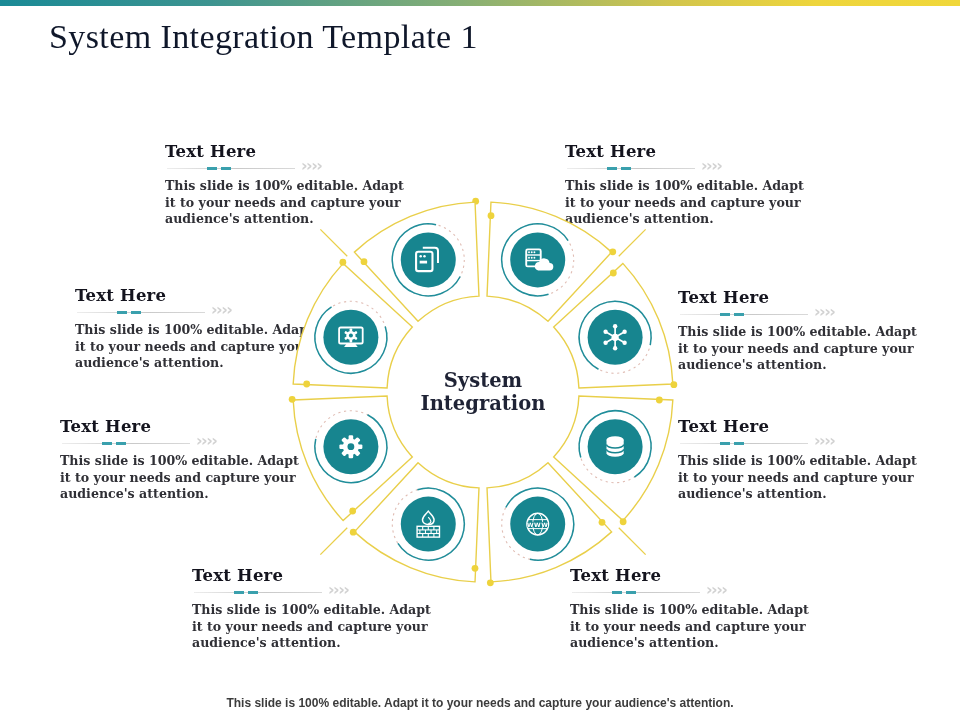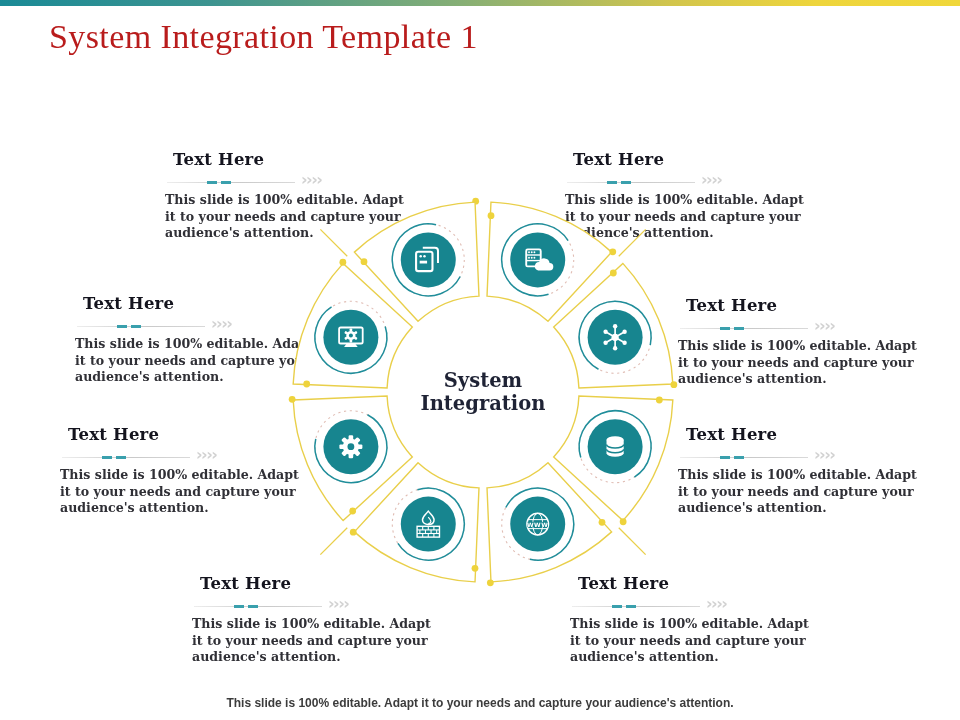--- a/index.html
+++ b/index.html
@@ -1,23 +1,23 @@
 <!DOCTYPE html>
 <html><head>
 <meta charset="utf-8">
 <style>
   html,body{margin:0;padding:0;background:#ffffff;}
   .slide{position:relative;width:960px;height:720px;background:#ffffff;overflow:hidden;
          font-family:"DejaVu Serif",serif;}
   .topbar{position:absolute;left:0;top:0;width:960px;height:6px;
           background:linear-gradient(90deg,#1a8a96 0%,#3d9490 22%,#86af75 48%,#d2c54c 70%,#eed53c 85%,#f0d73a 100%);}
   .title{position:absolute;left:49px;top:18px;font-family:"Liberation Serif",serif;
-         font-size:34px;color:#b91c1c;letter-spacing:.4px;white-space:nowrap;}
+         font-size:34px;color:#0f172a;letter-spacing:.4px;white-space:nowrap;}
   .block{position:absolute;}
-  .block h3{margin:8px;font-size:16.5px;font-weight:bold;color:#14141e;letter-spacing:.2px;}
+  .block h3{margin:0;font-size:16.5px;font-weight:bold;color:#14141e;letter-spacing:.2px;}
   .divider{position:relative;height:12px;margin-top:2px;width:180px;}
   .div-line{position:absolute;left:2px;top:5px;width:128px;height:1.4px;
             background:linear-gradient(90deg,#ededed,#c9c9c9 55%,#d9d9d9);}
   .div-dash{position:absolute;top:4px;width:10px;height:2.6px;background:#3aa0ad;}
   .d1{left:42px;} .d2{left:56px;}
   .chevrons{position:absolute;left:136px;top:-7px;font-family:"DejaVu Sans",sans-serif;
             font-size:16px;font-weight:bold;color:#d2d2d2;letter-spacing:-1.5px;}
   .block p{margin:3px 0 0;width:242px;font-size:12.6px;line-height:1.33;color:#303036;font-weight:bold;}
   .b1{left:165px;top:142px;} .b2{left:565px;top:142px;}
   .b3{left:678px;top:288px;} .b4{left:678px;top:417px;}

